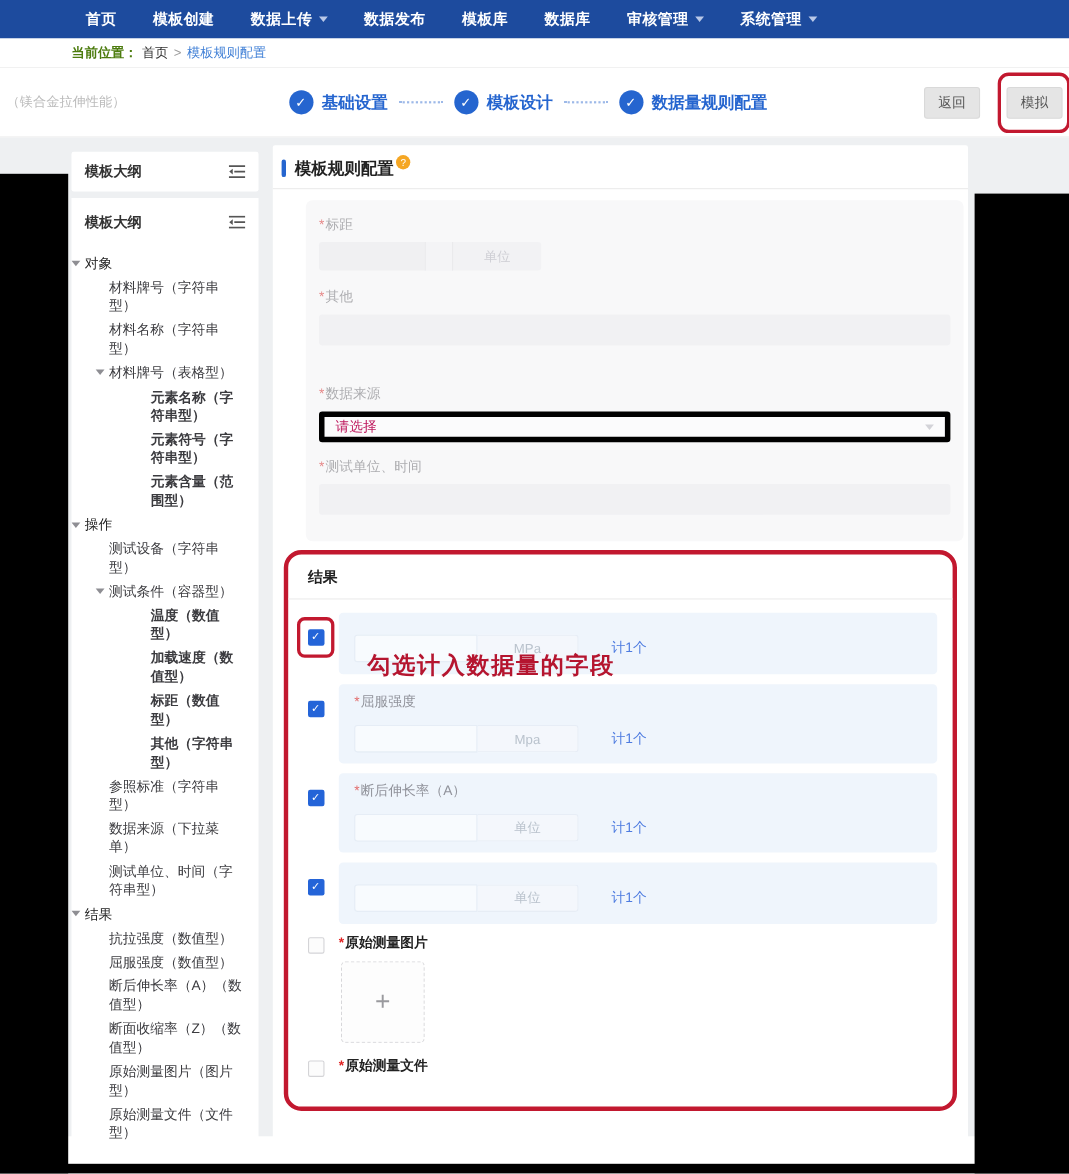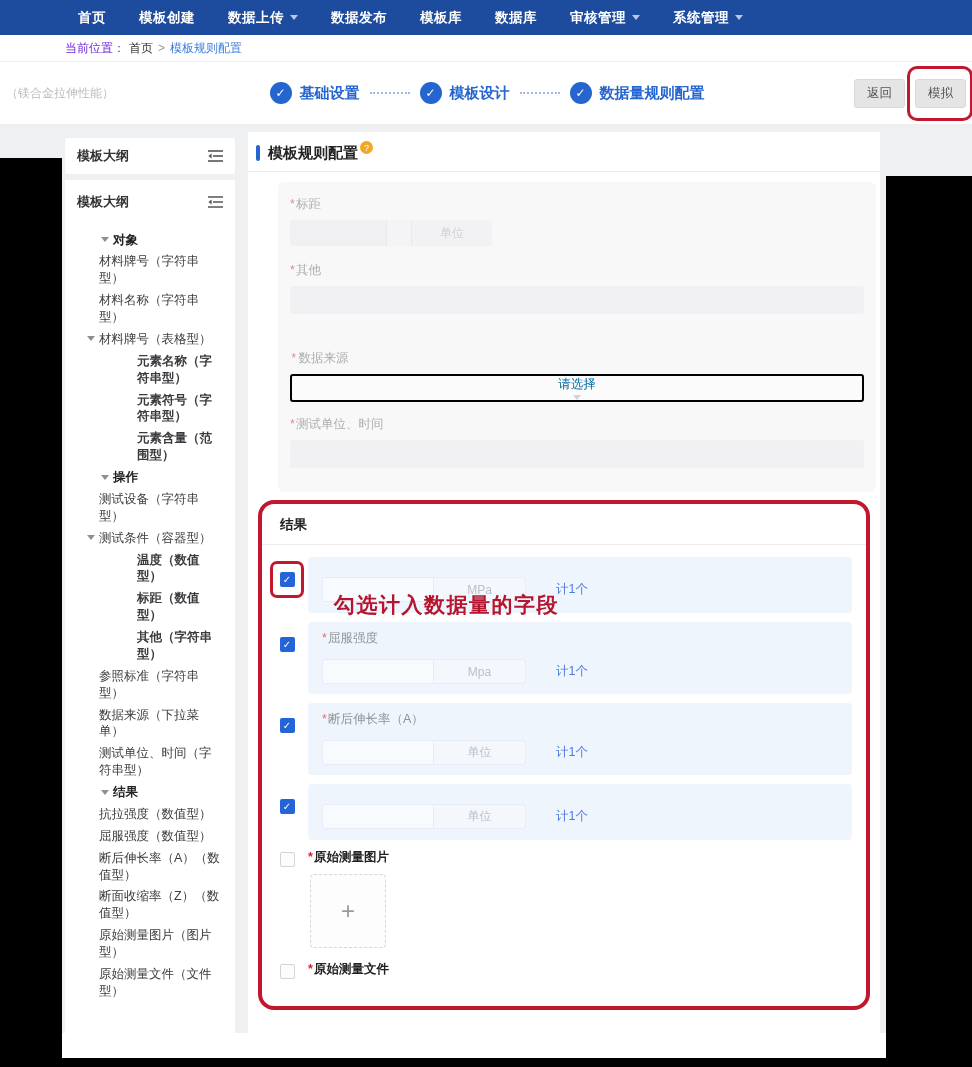--- a/index.html
+++ b/index.html
@@ -8,55 +8,55 @@
   .screen { position:relative; width:972px; height:1067px; overflow:hidden; background:#fff; margin:0 auto; }
 
   
   .topnav { position:absolute; left:0; top:0; width:972px; height:35px; background:#1d4b9e; display:flex; align-items:center; padding-left:78px; }
   .nav-item { display:flex; align-items:center; margin-right:33px; cursor:pointer; }
   .nav-label { color:#fff; font-size:13.5px; font-weight:bold; letter-spacing:.5px; }
   .caret-down { display:inline-block; width:0; height:0; border-left:4px solid transparent; border-right:4px solid transparent; border-top:5px solid #b9c8e8; margin-left:6px; }
 
   
   .crumb-bar { position:absolute; left:0; top:35px; width:972px; height:27px; background:#fff; display:flex; align-items:center; padding-left:65px; font-size:12px; border-bottom:1px solid #f0f0f0; }
-  .crumb-prefix { color:#6d28d9; font-weight:normal; }
+  .crumb-prefix { color:#4d7c0f; font-weight:bold; }
   .crumb-home { color:#333; margin-left:4px; }
   .crumb-sep { color:#999; margin:0 5px; }
   .crumb-current { color:#3f7fd6; cursor:pointer; }
 
   
   .header-bar { position:absolute; left:0; top:62px; width:972px; height:63px; background:#fff; border-bottom:1px solid #ededed; display:flex; align-items:center; }
   .doc-title { position:absolute; left:6px; top:50%; transform:translateY(-50%); color:#bcbcbc; font-size:12px; width:150px; }
   .steps { flex:1; display:flex; align-items:center; justify-content:center; margin-left:120px; }
   .step { display:flex; align-items:center; cursor:pointer; }
   .step-circle { width:22px; height:22px; border-radius:50%; background:#2565cf; color:#fff; display:flex; align-items:center; justify-content:center; font-size:12px; }
   .step-label { color:#2565cf; font-size:15px; font-weight:bold; margin-left:8px; white-space:nowrap; }
   .step-connector { width:40px; border-top:2px dotted #9db9e8; margin:0 10px; }
   .header-actions { display:flex; align-items:center; margin-left:auto; margin-right:6px; }
   .btn-plain { background:#e5e5e5; border:1px solid #d9d9d9; border-radius:3px; color:#555; font-size:12.5px; padding:5px 12px; cursor:pointer; font-family:inherit; white-space:nowrap; }
-  .sim-wrap { position:relative; margin-left:10px; }
+  .sim-wrap { position:relative; margin-left:24px; }
   .sim-red-box { position:absolute; left:-8px; right:-7px; top:-13px; bottom:-13px; border:3px solid #c2182f; border-radius:10px; pointer-events:none; }
 
   
   .stage { position:absolute; left:0; top:125px; width:972px; height:908px; background:#eef0f2; }
   .black-left { position:absolute; left:0; top:33px; width:62px; height:909px; background:#000; }
   .black-right { position:absolute; left:886px; top:51px; width:86px; height:891px; background:#000; }
   .black-bottom { position:absolute; left:0; top:933px; width:972px; height:9px; background:#000; }
 
   
   .side-head-panel { position:absolute; left:65px; top:13px; width:170px; height:36px; background:#fff; border-radius:2px; display:flex; align-items:center; justify-content:space-between; padding:0 12px; }
   .side-panel { position:absolute; left:65px; top:55px; width:170px; height:873px; background:#fff; border-radius:0 0 6px 6px; overflow:hidden; }
   .side-title { font-size:13px; font-weight:bold; color:#333; }
   .side-title-row { display:flex; align-items:center; justify-content:space-between; padding:13px 12px 10px; }
   .fold-icon { cursor:pointer; display:inline-flex; }
   .tree { padding:8px 6px 20px 0; }
   .tree-item { position:relative; font-size:12.5px; color:#3b3b3f; line-height:1.35; padding:2.5px 6px 2.5px 12px; cursor:pointer; }
   .tree-item.lvl1 { padding-left:34px; }
   .tree-item.lvl2 { padding-left:72px;font-weight:bold; }
-  .tree-item.bold { font-weight:bold; color:#222;margin-left:36px; }
+  .tree-item.bold { font-weight:normal; color:#222; }
   .tree-caret { position:absolute; top:8px; width:0; height:0; border-left:4px solid transparent; border-right:4px solid transparent; border-top:5px solid #8e8e93; }
   .lvl0 > .tree-caret { left:0px; }
   .lvl1 > .tree-caret { left:22px; }
 
   
   .main-panel { position:absolute; left:248px; top:7px; width:632px; height:920px; background:#fff; border-radius:2px; }
   .panel-head { height:40px; display:flex; align-items:flex-start; padding:12px 0 0 8px; border-bottom:1px solid #ebebeb; }
   .blue-bar { width:4px; height:16px; background:#2565cf; border-radius:2px; margin-top:1px; }
   .panel-title { font-size:15px; font-weight:bold; color:#222; margin-left:8px; }
   .help-badge { width:13px; height:13px; border-radius:50%; background:#f5a623; color:#fff; font-size:9px; display:flex; align-items:center; justify-content:center; margin-left:2px; margin-top:-3px; }
@@ -64,23 +64,23 @@
   
   .faded-form { margin:10px 4px 0 30px; background:#f8f8f9; border-radius:6px; padding:14px 12px 24px 12px; }
   .ff-label { font-size:12.5px; color:#9a9a9e; margin-bottom:7px; opacity:.8; }
   .req-star { color:#e26d6d; margin-right:1px; }
   .ff-input { height:28px; background:#f1f1f3; border-radius:3px; }
   .ff-row { display:flex; align-items:center; }
   .ff-num { width:96px; height:26px; background:#f0f0f2; border-radius:3px 0 0 3px; }
   .ff-stepper { width:26px; height:26px; background:#f4f4f6; border-left:1px solid #e9e9ec; border-right:1px solid #e9e9ec; position:relative; }
   .ff-stepper::after { content:""; position:absolute; left:3px; right:3px; top:50%; border-top:1px solid #ddddе0; border-top-color:#dddde0; }
   .ff-unitbox { width:80px; height:26px; background:#f2f2f4; border-radius:0 3px 3px 0; display:flex; align-items:center; justify-content:center; color:#cfcfd4; font-size:12px; }
-  .ff-select { height:28px; background:#fbfbfc; border:2px solid #000000; border-radius:3px; display:flex; align-items:center; justify-content:space-between; padding:0 10px; color:#0369a1; font-size:12.5px;flex-direction:column; }
+  .ff-select { height:28px; background:#fbfbfc; border:5px solid #000000; border-radius:3px; display:flex; align-items:center; justify-content:space-between; padding:0 10px; color:#be185d; font-size:12.5px; }
   .ff-select .caret-down { border-top-color:#d3d3d8; margin-left:0; }
-  .f1 { margin-bottom:16px; } .f2 { margin-bottom:36px; } .f3 { margin-bottom:22px; } .f4 { margin-bottom:14px;font-family:Liberation Mono, monospace; }
+  .f1 { margin-bottom:16px; } .f2 { margin-bottom:36px; } .f3 { margin-bottom:22px; } .f4 { margin-bottom:14px; }
 
   
   .result-box { position:relative; margin:8px 10px 0 10px; border:4px solid #c2182f; border-radius:16px; background:#fff; }
   .result-head { padding:12px 18px 10px; font-size:13.5px; font-weight:bold; color:#222; border-bottom:1px solid #ececec; }
   .result-rows { position:relative; padding:12px 10px 18px 4px; }
   .result-row { display:flex; margin-bottom:9px; position:relative; }
   .cb-col { width:42px; display:flex; justify-content:center; padding-top:15px; flex:none; }
   .result-row.media .cb-col { padding-top:3px; }
   .checkbox { position:relative; width:15px; height:15px; border-radius:2px; cursor:pointer; flex:none; }
   .checkbox.checked { background:#2464d8; color:#fff; display:flex; align-items:center; justify-content:center; font-size:10px; }
@@ -206,20 +206,21 @@
           <div class="tree-item lvl1"><span>材料牌号（字符串型）</span></div>
           <div class="tree-item lvl1"><span>材料名称（字符串型）</span></div>
           <div class="tree-item lvl1"><span class="tree-caret"></span><span>材料牌号（表格型）</span></div>
           <div class="tree-item lvl2"><span>元素名称（字符串型）</span></div>
           <div class="tree-item lvl2"><span>元素符号（字符串型）</span></div>
           <div class="tree-item lvl2"><span>元素含量（范围型）</span></div>
           <div class="tree-item lvl0 bold"><span class="tree-caret"></span><span>操作</span></div>
           <div class="tree-item lvl1"><span>测试设备（字符串型）</span></div>
           <div class="tree-item lvl1"><span class="tree-caret"></span><span>测试条件（容器型）</span></div>
           <div class="tree-item lvl2"><span>温度（数值型）</span></div>
+          <div class="tree-item lvl2"><span>加载速度（数值型）</span></div>
           <div class="tree-item lvl2"><span>标距（数值型）</span></div>
           <div class="tree-item lvl2"><span>其他（字符串型）</span></div>
           <div class="tree-item lvl1"><span>参照标准（字符串型）</span></div>
           <div class="tree-item lvl1"><span>数据来源（下拉菜单）</span></div>
           <div class="tree-item lvl1"><span>测试单位、时间（字符串型）</span></div>
           <div class="tree-item lvl0 bold"><span class="tree-caret"></span><span>结果</span></div>
           <div class="tree-item lvl1"><span>抗拉强度（数值型）</span></div>
           <div class="tree-item lvl1"><span>屈服强度（数值型）</span></div>
           <div class="tree-item lvl1"><span>断后伸长率（A）（数值型）</span></div>
           <div class="tree-item lvl1"><span>断面收缩率（Z）（数值型）</span></div>

